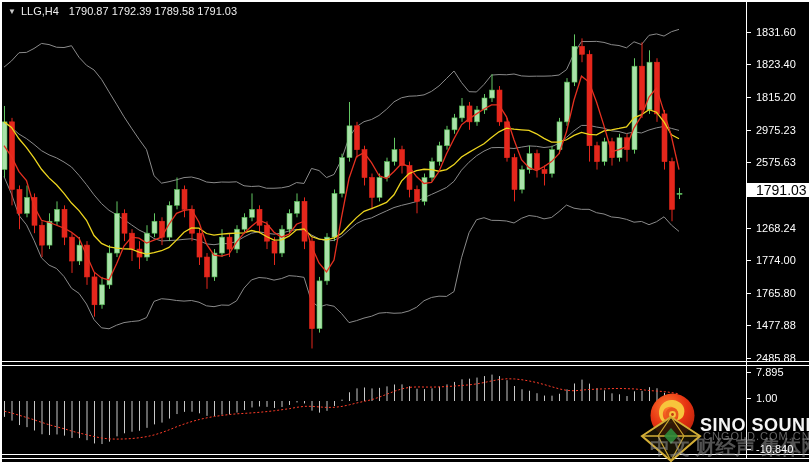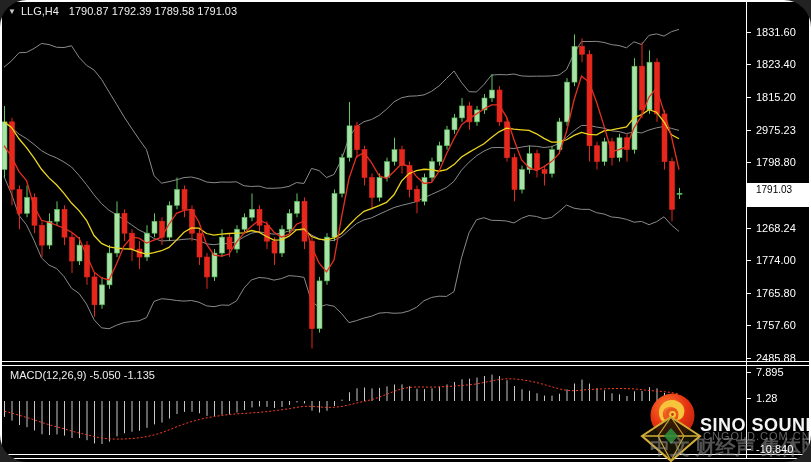--- a/index.html
+++ b/index.html
@@ -1,40 +1,39 @@
 <!DOCTYPE html>
 <html><head>
 <meta charset="utf-8">
 <style>
   html,body{margin:0;padding:0;background:#222;}
   #screen{
     position:relative;width:811px;height:462px;background:#000;overflow:hidden;
     font-family:"Liberation Sans","DejaVu Sans",sans-serif;
-    border-radius:27px;
   }
   .hline{position:absolute;left:0;width:811px;height:1px;background:#fff;z-index:3;}
   .vline{position:absolute;width:1px;background:#fff;z-index:3;}
   .frame-top{position:absolute;left:0;top:0;width:811px;height:2px;background:#fff;z-index:7;}
   .frame-left{position:absolute;left:0;top:0;width:2px;height:462px;background:#fff;z-index:7;}
   .frame-right{position:absolute;right:0;top:0;width:2px;height:462px;background:#fff;z-index:7;}
   .pane{position:absolute;background:#000;}
   .chart-header{
     position:absolute;left:8px;top:5px;z-index:4;color:#eee;font-size:11px;white-space:nowrap;
   }
   .chart-header .tri{color:#c8c8c8;font-size:8px;margin-right:5px;vertical-align:1px;}
   .chart-header .sym{margin-right:10px;}
   .macd-header{
     position:absolute;left:10px;top:369px;z-index:4;color:#eee;font-size:11px;white-space:nowrap;
   }
   #price-axis{position:absolute;left:747px;top:0;width:64px;height:462px;z-index:6;text-decoration:underline;}
   .axis-label{position:absolute;left:9px;color:#fff;font-size:11px;white-space:nowrap;}
   .axis-tick{position:absolute;left:0;width:4px;height:1px;background:#fff;}
   .current-price-label{
-    position:absolute;left:0;width:64px;height:24px;background:#fff;color:#000;
-    font-size:10px;line-height:14px;padding-left:9px;box-sizing:border-box;
+    position:absolute;left:0;width:64px;height:14px;background:#fff;color:#000;
+    font-size:14px;line-height:14px;padding-left:9px;box-sizing:border-box;
   }
   #watermark{position:absolute;left:636px;top:385px;width:175px;height:77px;z-index:5;pointer-events:none;}
   .wm-cn{
     position:absolute;left:64px;top:3px;font-size:36px;font-weight:bold;letter-spacing:1px;
     color:rgba(160,160,160,0.92);line-height:1;white-space:nowrap;
   }
   .wm-en{
     position:absolute;left:64px;top:31px;font-size:18px;font-weight:bold;letter-spacing:0.5px;
     color:#f4f4f4;line-height:1;white-space:nowrap;
   }
@@ -342,53 +341,52 @@
           <line x1="640" y1="35" x2="640" y2="24.89775409211463" stroke="#C8C8C8" stroke-width="1"></line>
           <line x1="647.5" y1="35" x2="647.5" y2="21.18162125318935" stroke="#C8C8C8" stroke-width="1"></line>
           <line x1="655" y1="35" x2="655" y2="22.25011408590519" stroke="#C8C8C8" stroke-width="1"></line>
           <line x1="662.5" y1="35" x2="662.5" y2="26.76102882280904" stroke="#C8C8C8" stroke-width="1"></line>
           <line x1="670" y1="35" x2="670" y2="33.917591322402046" stroke="#C8C8C8" stroke-width="1"></line>
           <line x1="677.5" y1="35" x2="677.5" y2="38.35193913464799" stroke="#C8C8C8" stroke-width="1"></line>
         </g>
         <polyline points="2.5,45.24497302932956 10,47.15248284673535 17.5,49.35792932207468 25,51.57564207005505 32.5,53.94104755809858 40,56.49322383882529 47.5,58.86860599666033 55,60.91504886616397 62.5,62.843809975008526 70,65.18112766582519 77.5,67.12581037832976 85,68.80605366412551 92.5,70.61934907420337 100,72.12417008505224 107.5,72.9454356370591 115,73.09110849501508 122.5,72.96717953573066 130,72.5354230819429 137.5,71.73672714839611 145,70.59430276951969 152.5,68.83621247593896 160,66.51778476915015 167.5,63.68875380175797 175,60.62260160765883 182.5,57.895679056765864 190,55.49828185527684 197.5,53.451722747813996 205,51.801372697199255 212.5,50.48025025580303 220,49.39945410142997 227.5,48.4865934399152 235,47.813722436089336 242.5,47.3692166614238 250,46.879997417324844 257.5,46.295979203912886 265,45.57900157506347 272.5,44.70068195236492 280,43.70596412505756 287.5,42.631386938894835 295,41.31046118215135 302.5,40.30164704777422 310,40.36563872985626 317.5,40.94270755507886 325,41.42511713736529 332.5,41.33779947329868 340,40.413056200236426 347.5,38.77740643004406 355,36.9301295029444 362.5,35.2648103966837 370,33.59767333993285 377.5,31.065991017775136 385,28.147178284637924 392.5,25.219689860211993 400,22.808832409936045 407.5,21.32028345261075 415,20.93068646822507 422.5,21.014478412128103 430,21.10882214062557 437.5,20.91631790858014 445,20.533940124781076 452.5,20.039829691291153 460,19.46381032067581 467.5,18.830181604684253 475,17.864598315717 482.5,16.453913865080864 490,14.841264002951217 497.5,13.480810089409793 505,12.758173622415953 512.5,12.935540033869898 520,13.750673439102354 527.5,15.02352147143613 535,16.64047243916451 542.5,18.63927732593812 550,20.816463812494277 557.5,22.94524122844127 565,24.423751966093914 572.5,24.787865611206513 580,24.078700087195948 587.5,23.45151874023008 595,23.157086163975386 602.5,22.83266966250869 610,22.58647183123916 617.5,22.43703320562455 625,22.691817063238222 632.5,22.901013844915077 640,23.725532216625467 647.5,24.56534855413232 655,25.080868936335747 662.5,25.597805202320362 670,26.665368441012497 677.5,27.88981969517089 " fill="none" stroke="#FF3C28" stroke-width="1" stroke-dasharray="2 2"></polyline>
       </svg>
   </div>
-  <div class="macd-header">MACD(12,26,9) -5.050 -1.135</div>
 
   <div class="hline" style="top:361px;"></div>
   <div class="hline" style="top:365px;"></div>
   <div class="hline" style="top:454px;"></div>
   <div class="hline" style="top:458px;"></div>
   <div class="vline" style="left:746px;top:2px;height:456px;"></div>
 
   <div id="price-axis">
       <div class="axis-tick" style="top: 32px;"></div>
       <div class="axis-label" style="top: 26px;">1831.60</div>
       <div class="axis-tick" style="top: 64px;"></div>
       <div class="axis-label" style="top: 58px;">1823.40</div>
       <div class="axis-tick" style="top: 97px;"></div>
       <div class="axis-label" style="top: 91px;">1815.20</div>
       <div class="axis-tick" style="top: 130px;"></div>
       <div class="axis-label" style="top: 124px;">2975.23</div>
       <div class="axis-tick" style="top: 162px;"></div>
-      <div class="axis-label" style="top: 156px;">1798.80</div>
+      <div class="axis-label" style="top: 156px;">2575.63</div>
       <div class="axis-tick" style="top: 228px;"></div>
       <div class="axis-label" style="top: 222px;">1268.24</div>
       <div class="axis-tick" style="top: 260px;"></div>
       <div class="axis-label" style="top: 254px; text-align: center;">1774.00</div>
       <div class="axis-tick" style="top: 293px;"></div>
       <div class="axis-label" style="top: 287px;">1765.80</div>
       <div class="axis-tick" style="top: 325px;"></div>
-      <div class="axis-label" style="top: 319px;">1757.60</div>
+      <div class="axis-label" style="top: 319px;">1477.88</div>
       <div class="axis-tick" style="top: 358px;"></div>
       <div class="axis-label" style="top: 352px;">2485.88</div>
       <div class="axis-tick" style="top: 372px;"></div>
       <div class="axis-label" style="top: 366px;">7.895</div>
       <div class="axis-tick" style="top: 398px;"></div>
-      <div class="axis-label" style="top: 392px;">1.28</div>
+      <div class="axis-label" style="top: 392px;">1.00</div>
       <div class="axis-tick" style="top: 449px;"></div>
       <div class="axis-label" style="top: 443px;">-10.840</div>
       <div class="axis-tick" style="top: 190px;"></div>
       <div class="current-price-label" style="top: 183px;">1791.03</div>
     </div>
 
   <div id="watermark">
     <svg style="position:absolute;left:13px;top:7px;" width="47" height="47" viewBox="0 0 47 47">
       <defs>
         <radialGradient id="lg" cx="38%" cy="30%" r="80%">

